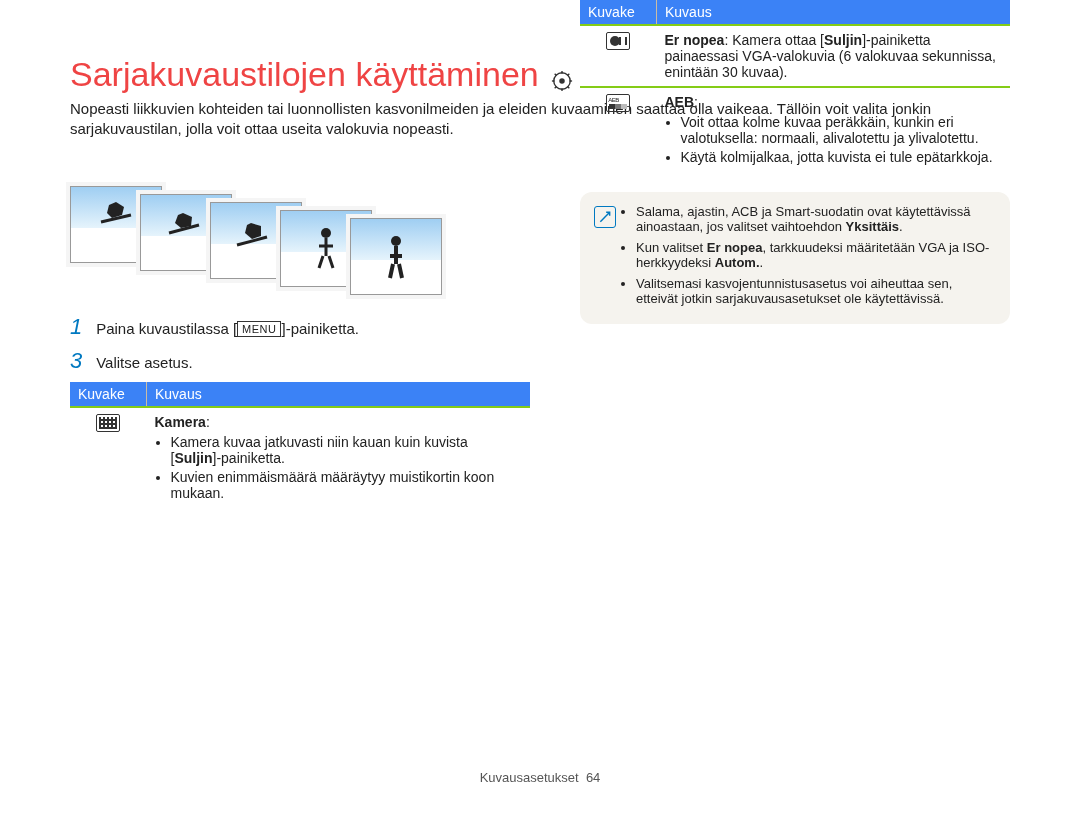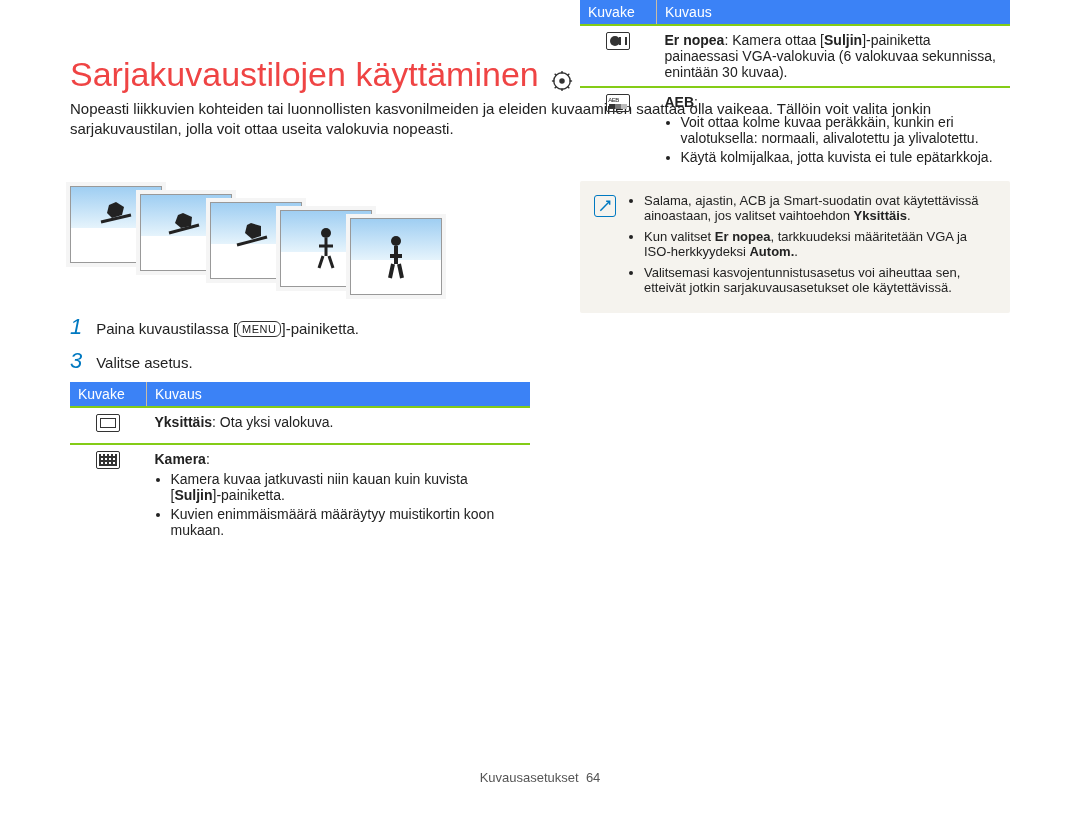--- a/index.html
+++ b/index.html
@@ -72,21 +72,21 @@
     display: inline-block;
     width: 22px;
   }
   .step-line {
     margin: 8px 0;
     font-size: 15px;
   }
   .menu-box {
     display: inline-block;
     border: 1px solid #333;
-    border-radius: 6px;
+    border-radius: 0;
     font-family: sans-serif;
     font-size: 11px;
     padding: 1px 4px;
     vertical-align: 1px;
     letter-spacing: 0.5px;
   }
 
   table.opts {
     width: 100%;
     border-collapse: collapse;
@@ -163,25 +163,25 @@
     left:2px; bottom:2px;
     width:18px;height:5px;
     background: linear-gradient(90deg,#333 33%,#777 33% 66%,#bbb 66%);
   }
 
   ul.desc { margin: 4px 0 0 0; padding-left: 16px; }
   ul.desc li { margin-bottom: 3px; }
 
   .note-box {
     display: flex;
-    gap: 12px;
+    gap: 4px;
     background: #f5f3ee;
-    border-radius: 2px;
+    border-radius: 12px;
     padding: 12px 14px;
-    margin-top: 7px;
+    margin-top: 18px;
     font-size: 13px;
   }
   .note-icon {
     width: 20px; height: 20px;
     border: 1.5px solid #0079c1;
     border-radius: 3px;
     color: #0079c1;
     display: flex;
     align-items: center;
     justify-content: center;
@@ -275,26 +275,20 @@
         <span>Valitse asetus.</span>
       </div>
 
       <table class="opts">
         <tbody>
             <tr>
           <th>Kuvake</th>
           <th>Kuvaus</th>
         </tr>
         <tr>
-          <td class="icon-cell"><span class="small-icon icon-single"></span></td>
-          <td>
-            <span class="b">Yksittäis</span><span>: Ota yksi valokuva.</span>
-          </td>
-        </tr>
-        <tr>
           <td class="icon-cell"><span class="small-icon icon-continuous"></span></td>
           <td>
             <span class="b">Kamera</span>:
             <ul class="desc">
               <li><span>Kamera kuvaa jatkuvasti niin kauan kuin kuvista [</span><span class="b">Suljin</span><span>]-painiketta.</span></li>
               <li>Kuvien enimmäismäärä määräytyy muistikortin koon mukaan.</li>
             </ul>
           </td>
         </tr>
       </tbody>

